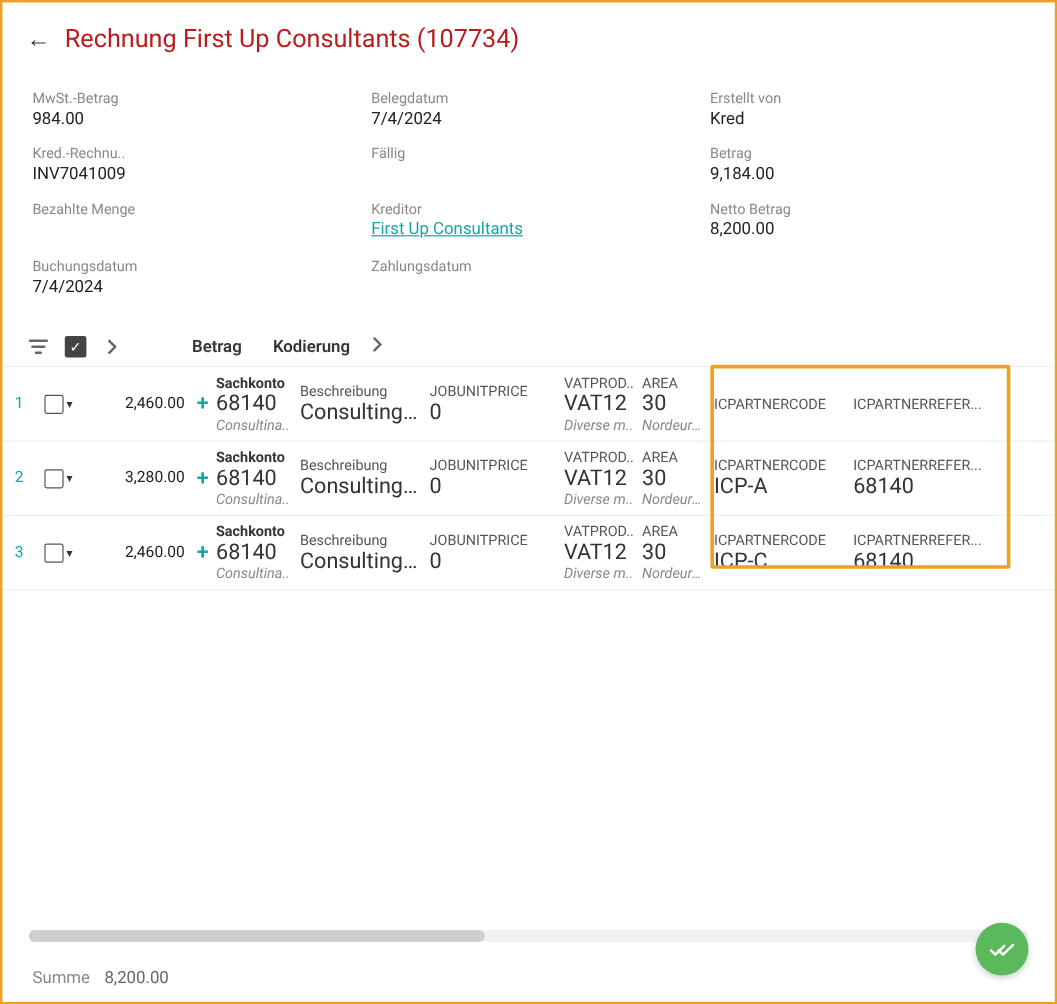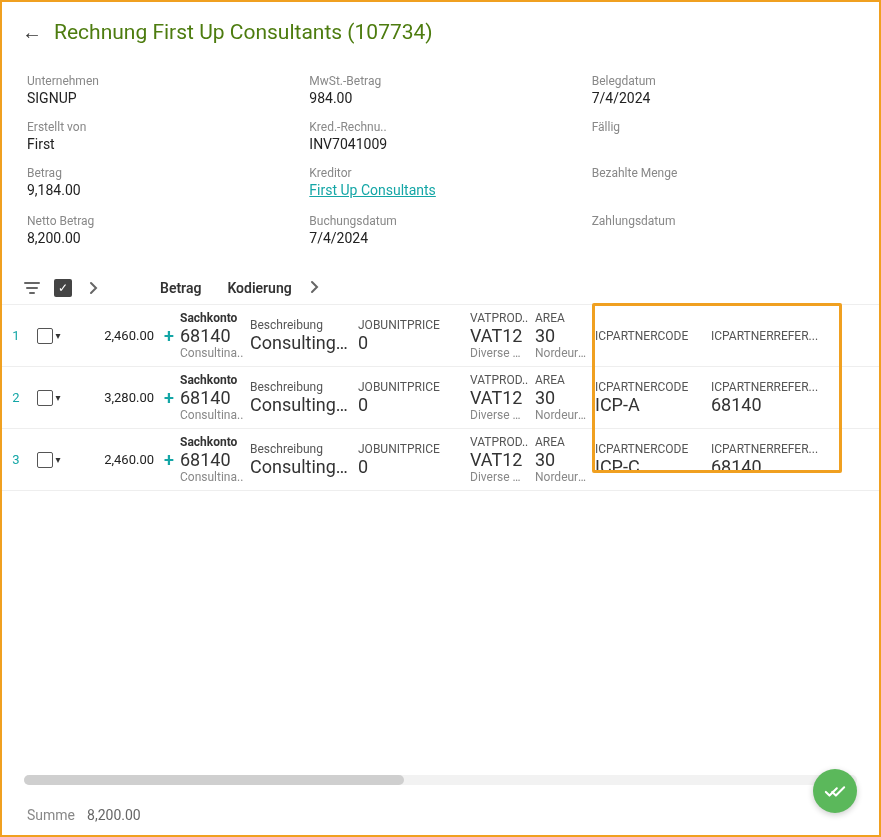--- a/index.html
+++ b/index.html
@@ -20,21 +20,21 @@
     padding: 18px 20px 10px 20px;
   }
   .back-btn {
     font-size: 20px;
     margin-right: 12px;
     cursor: pointer;
     color: #333;
   }
   .title {
     font-size: 21px;
-    color: #4d7c0f;
+    color: #b91c1c;
     font-weight: 400;
   }
   .details-grid {
     display: grid;
     grid-template-columns: 1fr 1fr 1fr;
     padding: 20px 25px 30px 25px;
     row-gap: 14px;
     column-gap: 20px;
   }
   .field-label {
@@ -102,21 +102,21 @@
   }
   .row .cells {
     flex:1; display:grid;
     grid-template-columns: 70px 108px 112px 65px 60px 116px 118px;
     column-gap:0;
   }
   .cell { padding:6px 6px 6px 0; display:flex; flex-direction:column; justify-content:center; overflow:hidden; }
   .cell .h { font-size:12px; color:#555; white-space:nowrap; overflow:hidden; text-overflow:ellipsis; }
   .cell .h.bold { font-weight:700; color:#333; }
   .cell .v { font-size:18px; color:#333; white-space:nowrap; overflow:hidden; text-overflow:ellipsis; }
-  .cell .sub { font-size:12px; color:#888; white-space:nowrap; overflow:hidden; text-overflow:ellipsis; }
+  .cell .sub { font-size:12px; color:#888; font-style:italic; white-space:nowrap; overflow:hidden; text-overflow:ellipsis; }
   .highlight-box {
     position:absolute;
     border:3px solid #f0a020;
     pointer-events:none;
     border-radius:2px;
   }
   .scrollbar-track {
     position:absolute; left:22px; right:22px; bottom:50px; height:10px;
     background:#f2f2f2; border-radius:5px;
   }
@@ -142,62 +142,58 @@
 </head>
 <body>
 
 <div class="header">
   <span class="back-btn">←</span>
   <span class="title">Rechnung First Up Consultants (107734)</span>
 </div>
 
 <div class="details-grid">
 
-  <div>
-    <div class="field-label">Unternehmen</div>
-    <div class="field-value">SIGNUP</div>
-  </div>
 
   <div>
     <div class="field-label">MwSt.-Betrag</div>
     <div class="field-value">984.00</div>
   </div>
 
   <div>
     <div class="field-label">Belegdatum</div>
     <div class="field-value">7/4/2024</div>
   </div>
 
   <div>
     <div class="field-label">Erstellt von</div>
-    <div class="field-value">First</div>
+    <div class="field-value">Kred</div>
   </div>
 
   <div>
     <div class="field-label">Kred.-Rechnu..</div>
     <div class="field-value">INV7041009</div>
   </div>
 
   <div>
     <div class="field-label">Fällig</div>
   </div>
 
   <div>
     <div class="field-label">Betrag</div>
     <div class="field-value">9,184.00</div>
   </div>
 
   <div>
+    <div class="field-label">Bezahlte Menge</div>
+    <div class="field-value field-empty"></div>
+  </div>
+
+  <div>
     <div class="field-label">Kreditor</div>
     <div class="field-value link">First Up Consultants</div>
-  </div>
-
-  <div>
-    <div class="field-label">Bezahlte Menge</div>
-    <div class="field-value field-empty"></div>
   </div>
 
   <div>
     <div class="field-label">Netto Betrag</div>
     <div class="field-value">8,200.00</div>
   </div>
 
   <div>
     <div class="field-label">Buchungsdatum</div>
     <div class="field-value">7/4/2024</div>

